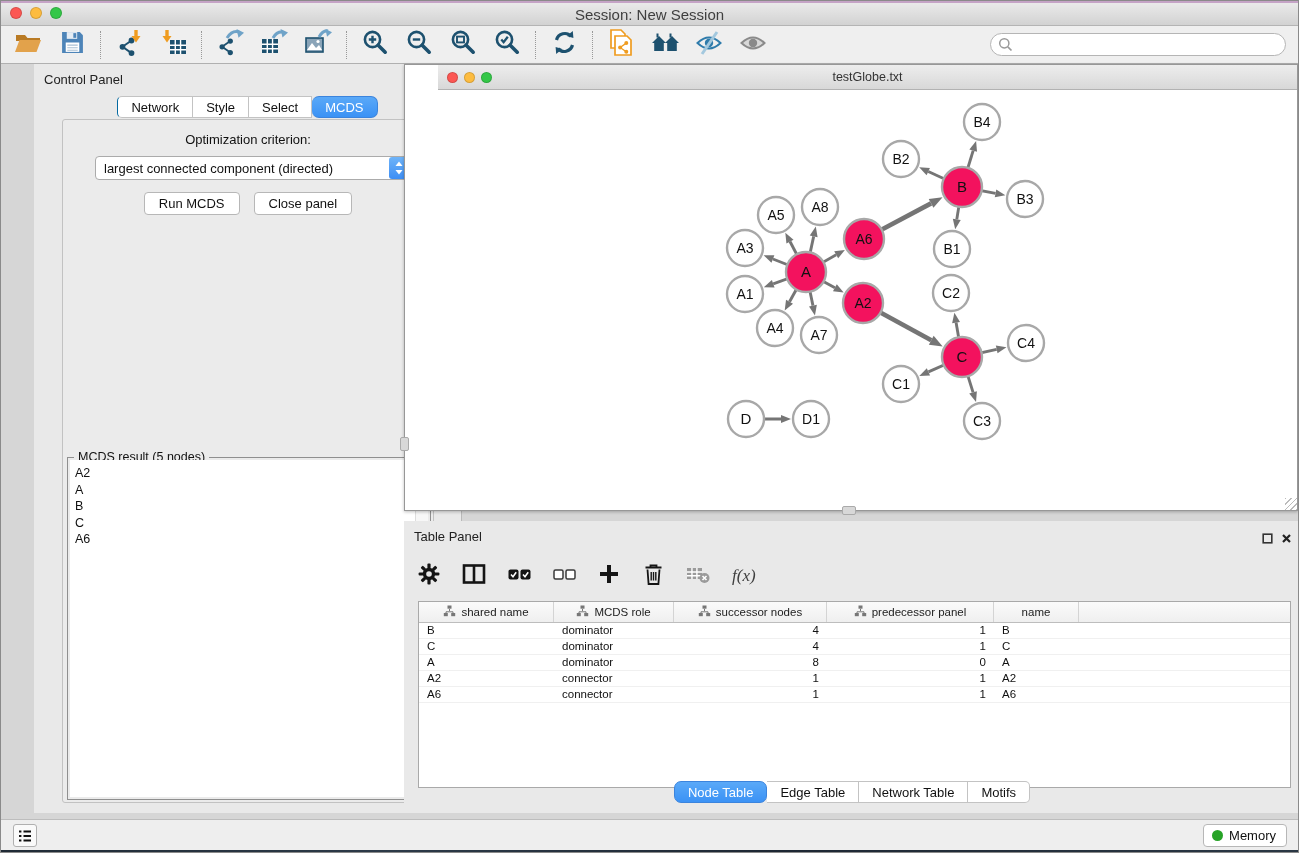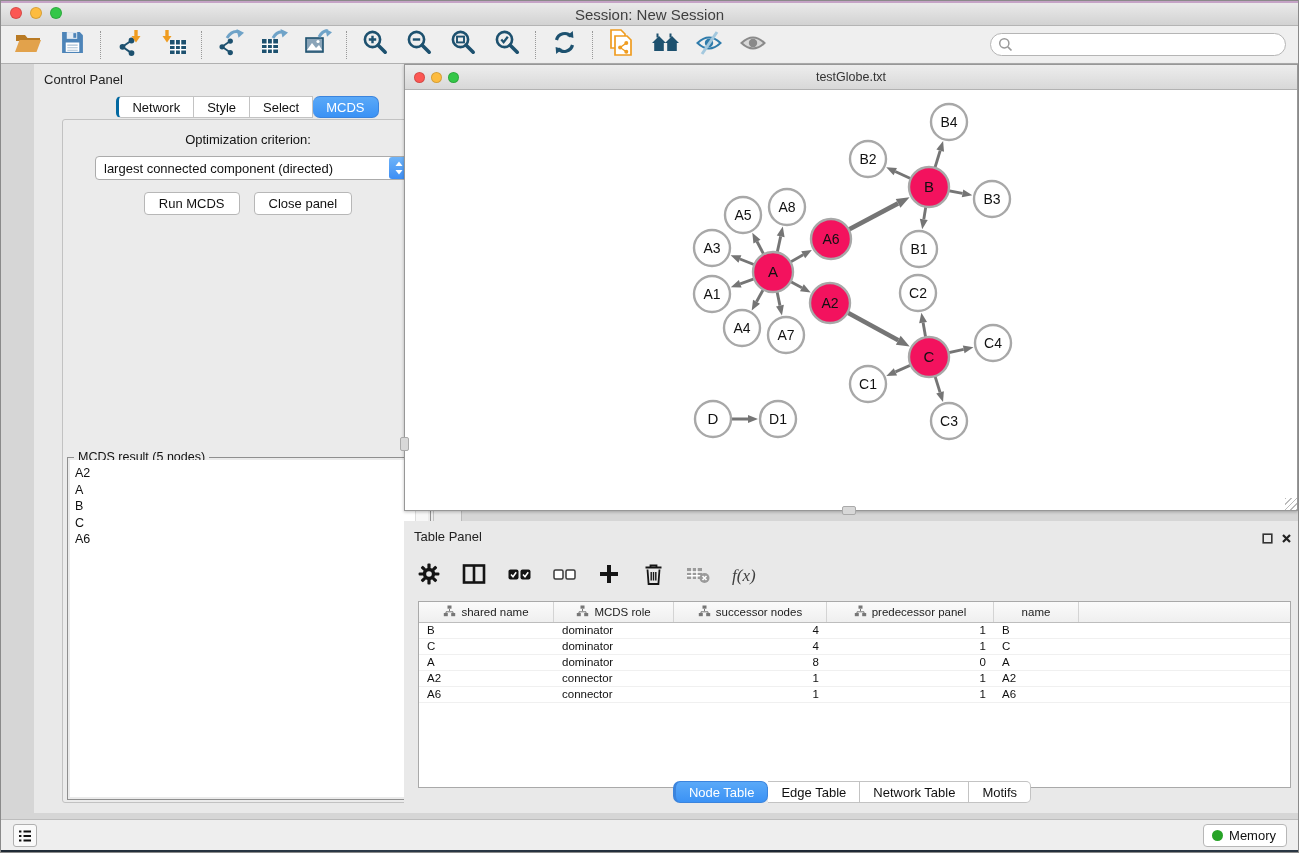--- a/index.html
+++ b/index.html
@@ -29,21 +29,21 @@
 
   
   .control-panel { position:absolute; left:0; top:63px; width:428px; height:749px; background:#e9e9e9;
     border-right:1px solid #b9b9b9;margin-left:33px; }
   .panel-head { position:relative; height:30px; }
   .panel-title { position:absolute; left:10px; top:8px; font-size:13px; color:#222; }
   .panel-btns { position:absolute; right:8px; top:9px; display:flex; gap:8px; align-items:center; }
   .seg { display:flex; justify-content:center; }
   .seg-btn { height:22px; padding:0 13px; background:#fff; border:1px solid #c3c3c3; border-left:none;
     font-size:13px; color:#111; display:flex; align-items:center; cursor:default; }
-  .seg-btn:first-child { border-left:3px solid #0369a1; border-radius:5px 0 0 5px; }
+  .seg-btn:first-child { border-left:1px solid #0369a1; border-radius:5px 0 0 5px; }
   .seg-btn:last-child { border-radius:0 5px 5px 0; }
   .seg-btn.sel { background:linear-gradient(#5aa9f8,#3b92f5); border-color:#3b84dd; color:#fff;border-radius:7px; }
   .cp-tabs { position:absolute; left:0; right:0; top:32px; }
   .cp-content { position:absolute; left:28px; top:55px; width:372px; height:684px;
     border:1px solid #c2c2c2; border-radius:3px; background:#ebebeb; }
   .opt-label { position:absolute; left:0; right:0; top:12px; text-align:center; font-size:13px; color:#111; }
   .combo { position:absolute; left:32px; top:36px; width:314px; height:24px; background:#fff;
     border:1px solid #ababab; border-radius:4px; font-size:13px; color:#111; display:flex; align-items:center; }
   .combo .val { flex:1; padding:0 8px; white-space:nowrap; overflow:hidden; }
   .combo .spin { width:19px; height:22px; margin:0; border-radius:3px; background:linear-gradient(#6fb4f9,#3e8ef4);
@@ -52,21 +52,21 @@
   .push-btn { height:23px; padding:0 14px; background:#fff; border:1px solid #b7b7b7; border-radius:4px;
     font-size:13px; color:#111; display:flex; align-items:center; cursor:default; }
   .fieldset { position:absolute; left:4px; top:337px; width:364px; height:343px; border:1px solid #8f8f8f; }
   .fieldset .legend { position:absolute; left:6px; top:-8px; background:#ebebeb; padding:0 4px; font-size:12.5px; color:#111; }
   .mcds-list { position:absolute; left:2px; top:2px; right:15px; bottom:2px; background:#fff; overflow:hidden; }
   .mcds-scroll { position:absolute; top:2px; right:2px; bottom:2px; width:13px; background:#f7f7f7; border-left:1px solid #ddd; }
   .mcds-item { font-size:12.5px; line-height:16.5px; padding-left:5px; color:#111; }
 
   
   .net-window { position:absolute; left:403px; top:63px; width:894px; height:447px;
-    border:1px solid #979797; background:#fff; box-shadow:0 1px 3px rgba(0,0,0,.25); }
+    border:1px solid #979797; background:#fff; box-shadow:0 1px 3px rgba(0,0,0,.25);padding-left:33px; }
   .net-titlebar { position:relative; height:25px; background:linear-gradient(#ededed,#d8d8d8); border-bottom:1px solid #b2b2b2; }
   .net-lights { position:absolute; left:9px; top:7px; display:flex; gap:6px; }
   .net-light { width:11px; height:11px; border-radius:50%; border:1px solid rgba(0,0,0,.15); }
   .net-title { position:absolute; left:0; right:0; top:5px; text-align:center; font-size:12.5px; color:#333; }
   .net-canvas { position:relative; width:100%; height:420px; background:#fff; }
   .grip-left { position:absolute; left:-5px; top:372px; width:9px; height:14px; background:#d8d8d8;
     border:1px solid #aaa; border-radius:2px; }
   .grip-bottom { position:absolute; left:437px; bottom:-5px; width:14px; height:9px; background:#d8d8d8;
     border:1px solid #aaa; border-radius:2px; }
   .resize-corner { position:absolute; right:0; bottom:0; width:12px; height:12px;

